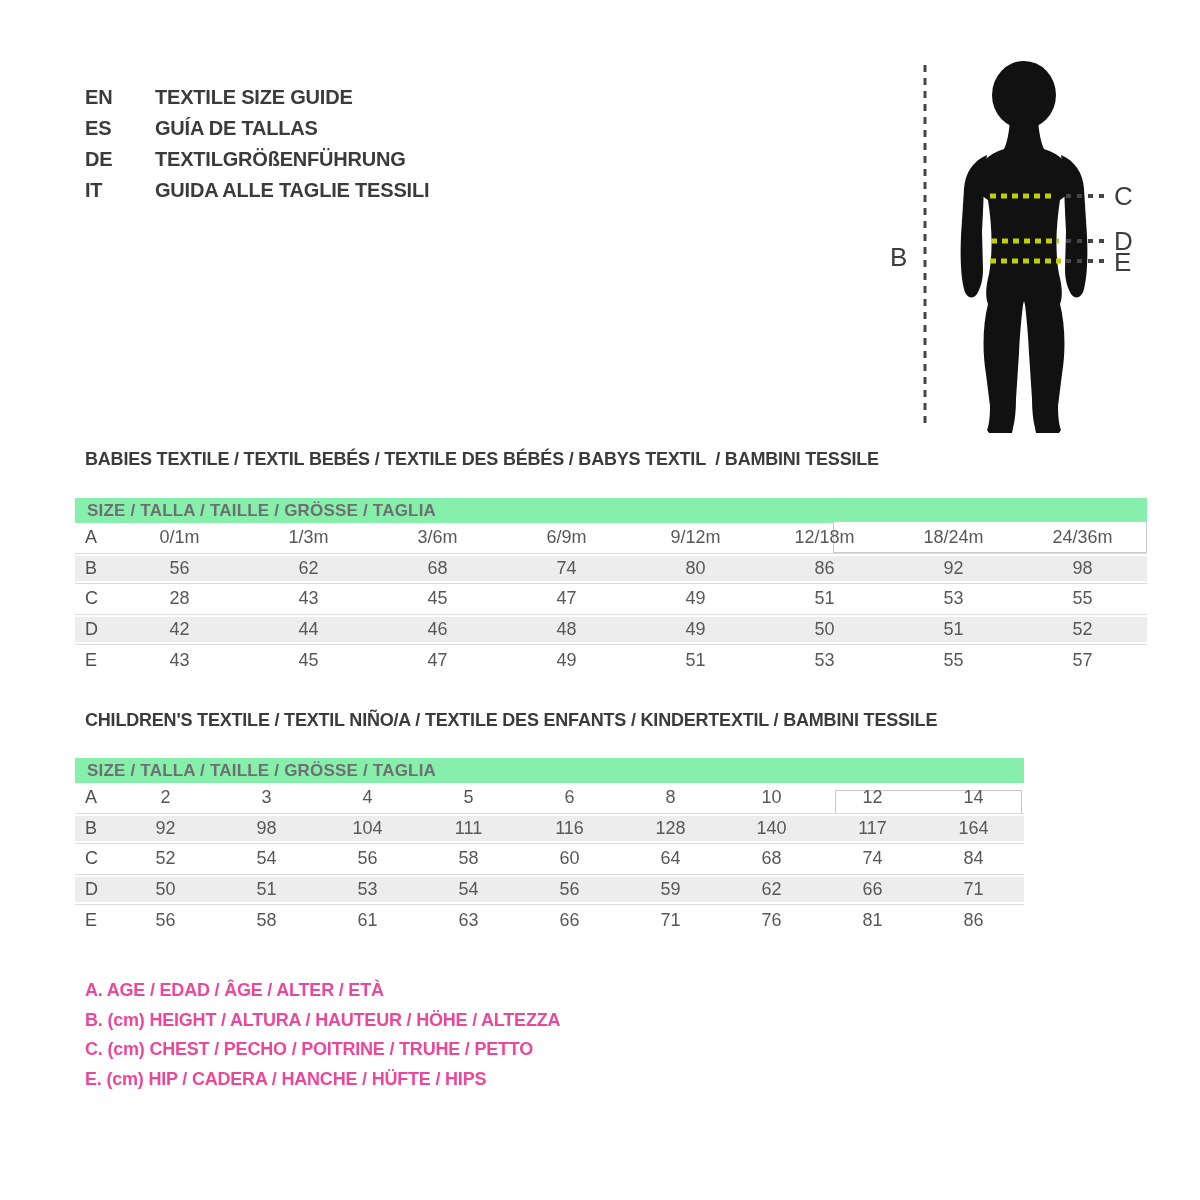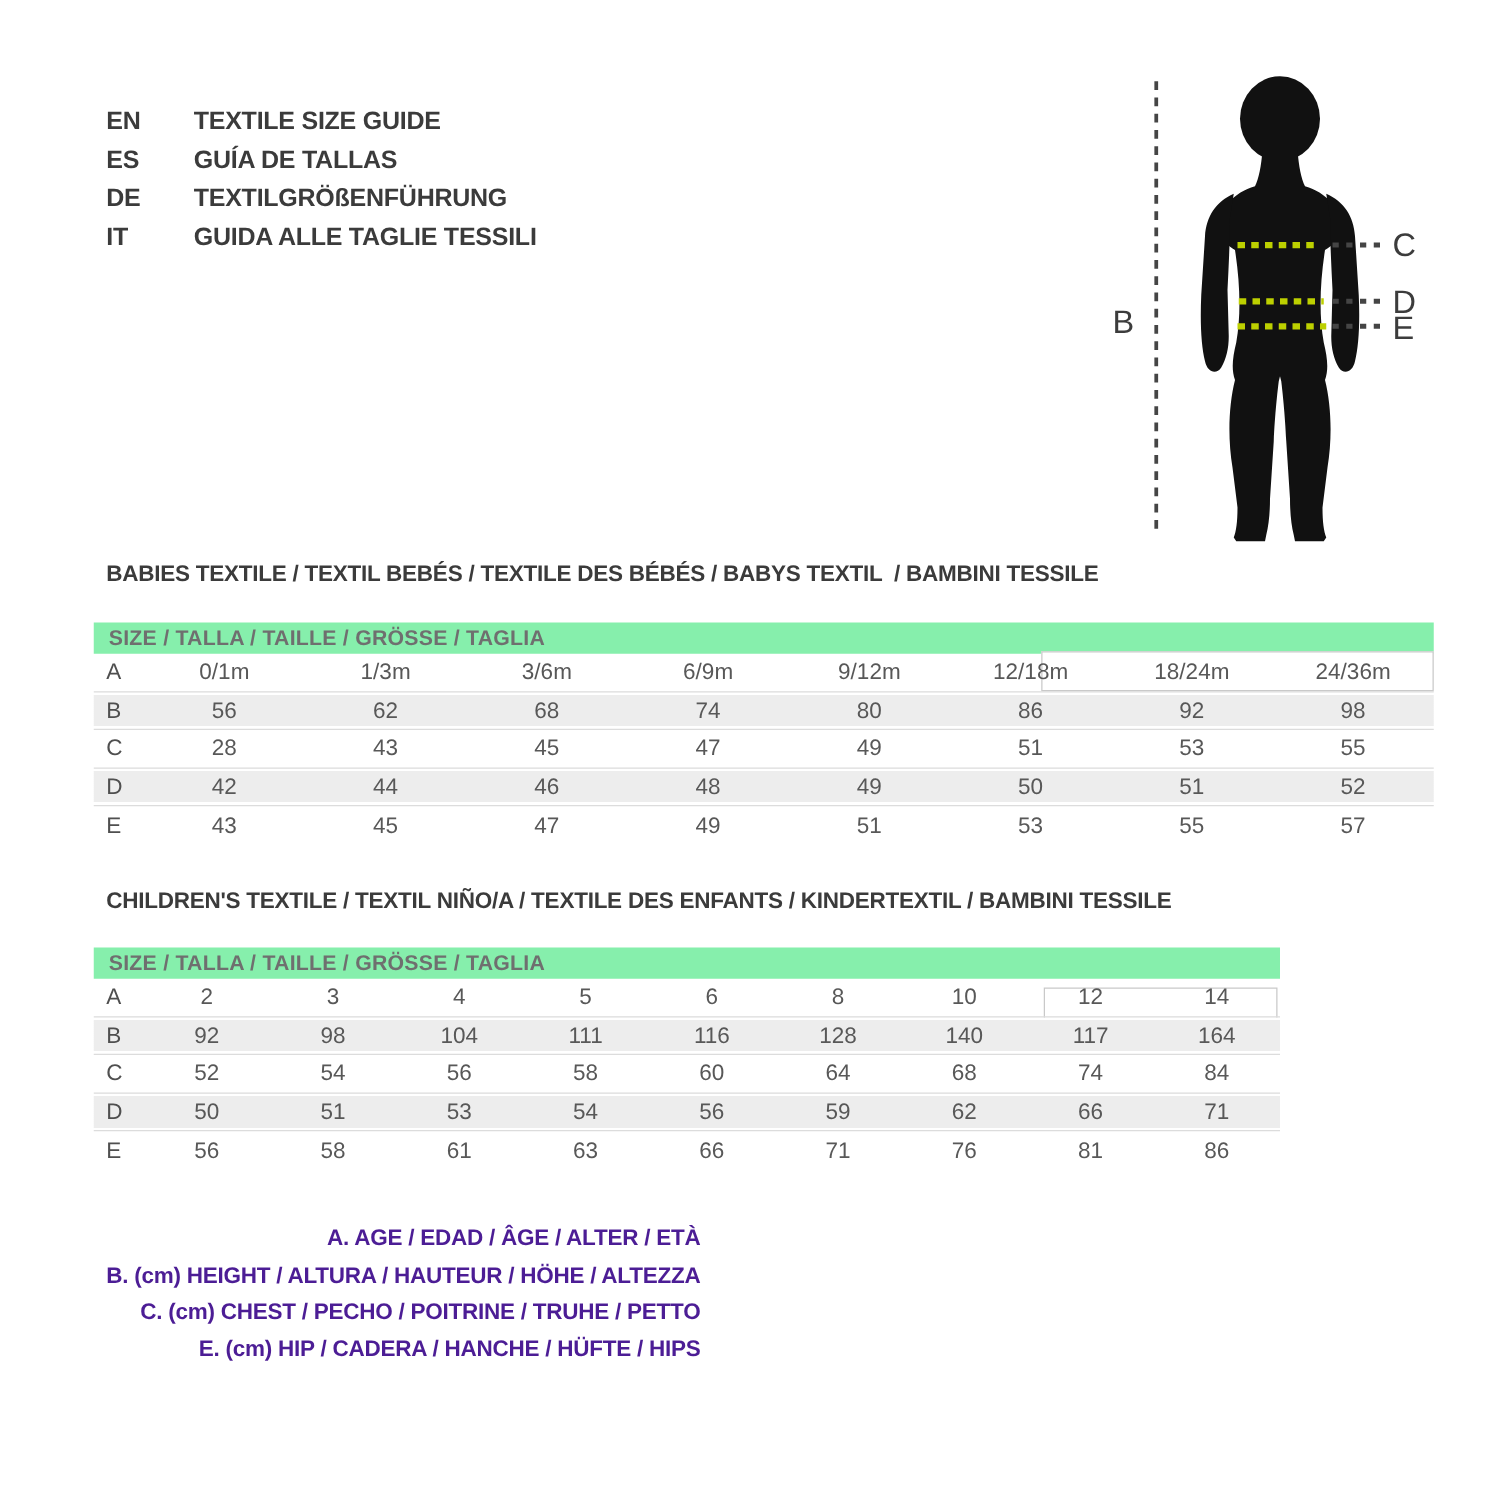--- a/index.html
+++ b/index.html
@@ -20,21 +20,21 @@
   .t-head{height:25px;line-height:25px;background:#86efac;color:#6f6f6f;font-weight:bold;font-size:17px;padding-left:12px;letter-spacing:0.2px;}
   .t-row{display:flex;height:29.6px;align-items:center;position:relative;z-index:2;font-size:18px;color:#585858;border-top:1px solid #dcdcdc;}
   .t-row.first{border-top:none;}
   .t-row.shade{background:linear-gradient(#ffffff 0 2px,#ededed 2px calc(100% - 2px),#ffffff calc(100% - 2px) 100%);}
   .t-label{width:30px;padding-left:10px;box-sizing:content-box;color:#4f4f4f;}
   .t-cell{flex:1;text-align:center;}
   
   .sel-box{position:absolute;background:#ffffff;border:1px solid #c9c9c9;z-index:1;box-sizing:border-box;}
   
   .legend{position:absolute;left:85px;top:976px;}
-  .legend-line{line-height:29.6px;font-size:18px;font-weight:bold;letter-spacing:-0.2px;color:#4c1d95;text-align:right;}
+  .legend-line{line-height:29.6px;font-size:18px;font-weight:bold;letter-spacing:-0.2px;color:#ec4899;}
 </style>
 </head>
 <body>
 
 <div class="page">
 
   <div class="lang-block">
     <div class="lang-row">
       <span class="lang-code">EN</span>
       <span class="lang-title">TEXTILE SIZE GUIDE</span>

